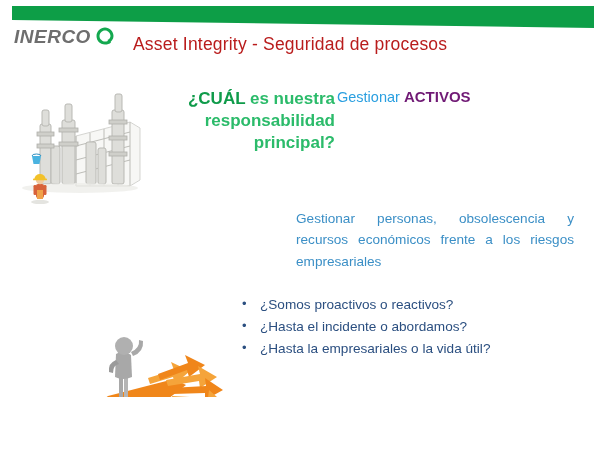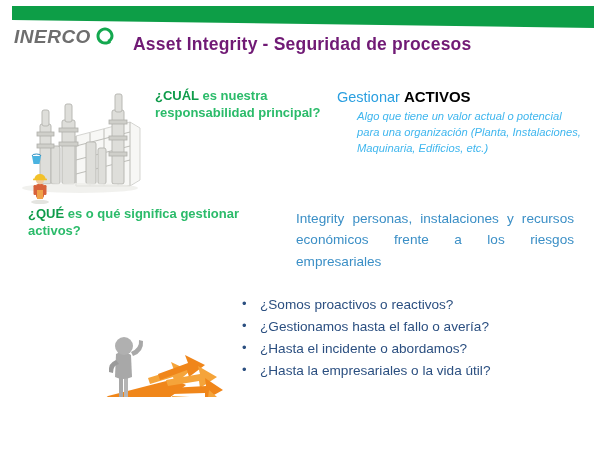--- a/index.html
+++ b/index.html
@@ -51,33 +51,34 @@
     line-height: 1;
   }
   .logo-mark { display: block; }
 
   
   .slide-title {
     position: absolute;
     left: 133px;
     top: 34px;
     font-size: 17.5px;
-    font-weight: bold;
-    color: #701a75;
+    font-weight: normal;
+    color: #b91c1c;
     letter-spacing: 0.2px;
     white-space: nowrap;
   }
 
   
   .q-block {
     position: absolute;
     color: #2bbb6a;
     font-weight: bold;
-    font-size: 13px;
+    font-size: 17px;
     line-height: 1.28;
+    text-align: right;
   }
   .q-block .q-key {
     color: #0f9b4a;
     font-weight: bold;
   }
   .q-cual { left: 155px; top: 88px;  width: 180px; }
   .q-que  { left: 28px;  top: 206px; width: 230px; }
   .q-como { left: 18px;  top: 288px; width: 215px; }
 
   
@@ -87,21 +88,21 @@
     top: 88px;
     width: 250px;
   }
   .activos-head {
     font-size: 14.5px;
     color: #2a9fe0;
     line-height: 1.2;
   }
   .activos-head b {
     font-weight: bold;
-    color: #000000;
+    color: #701a75;
     font-size: 15px;
   }
   .activos-def {
     margin-top: 3px;
     margin-left: 20px;
     font-style: italic;
     font-size: 11.2px;
     line-height: 1.42;
     color: #3fb6ee;
   }
@@ -236,33 +237,28 @@
   </svg>
 
   <div class="q-block q-cual">
     <span class="q-key">¿CUÁL</span><span> es nuestra responsabilidad principal?</span>
   </div>
 
   <div class="activos">
     <div class="activos-head">
       <span>Gestionar </span><b>ACTIVOS</b>
     </div>
-    <div class="activos-def">Algo que tiene un valor actual o potencial para una organización (Planta, Instalaciones, Maquinaria, Edificios, etc.)</div>
   </div>
 
-  <div class="q-block q-que">
-    <span class="q-key">¿QUÉ</span><span> es o qué significa gestionar activos?</span>
-  </div>
-
-  <div class="gestionar">Integrity personas, instalaciones  y recursos económicos frente a los riesgos empresariales</div>
+
+  <div class="gestionar">Gestionar personas, obsolescencia  y recursos económicos frente a los riesgos empresariales</div>
 
 
   <ul class="bullets">
     <li>¿Somos proactivos o reactivos?</li>
-    <li>¿Gestionamos hasta el fallo o avería?</li>
     <li>¿Hasta el incidente o abordamos?</li>
     <li>¿Hasta la empresariales o la vida útil?</li>
   </ul>
 
   <svg class="figure" width="165" height="95" viewBox="0 0 165 95">
 
     <g>
       <path d="M4 86 L30 66 L96 49 L108 55 L86 72 L22 90 Z" fill="#f0861a"></path>
       <path d="M4 86 L22 90 L22 94 L4 90 Z" fill="#d06b0c"></path>
       <path d="M22 90 L86 72 L86 76 L22 94 Z" fill="#d06b0c"></path>

